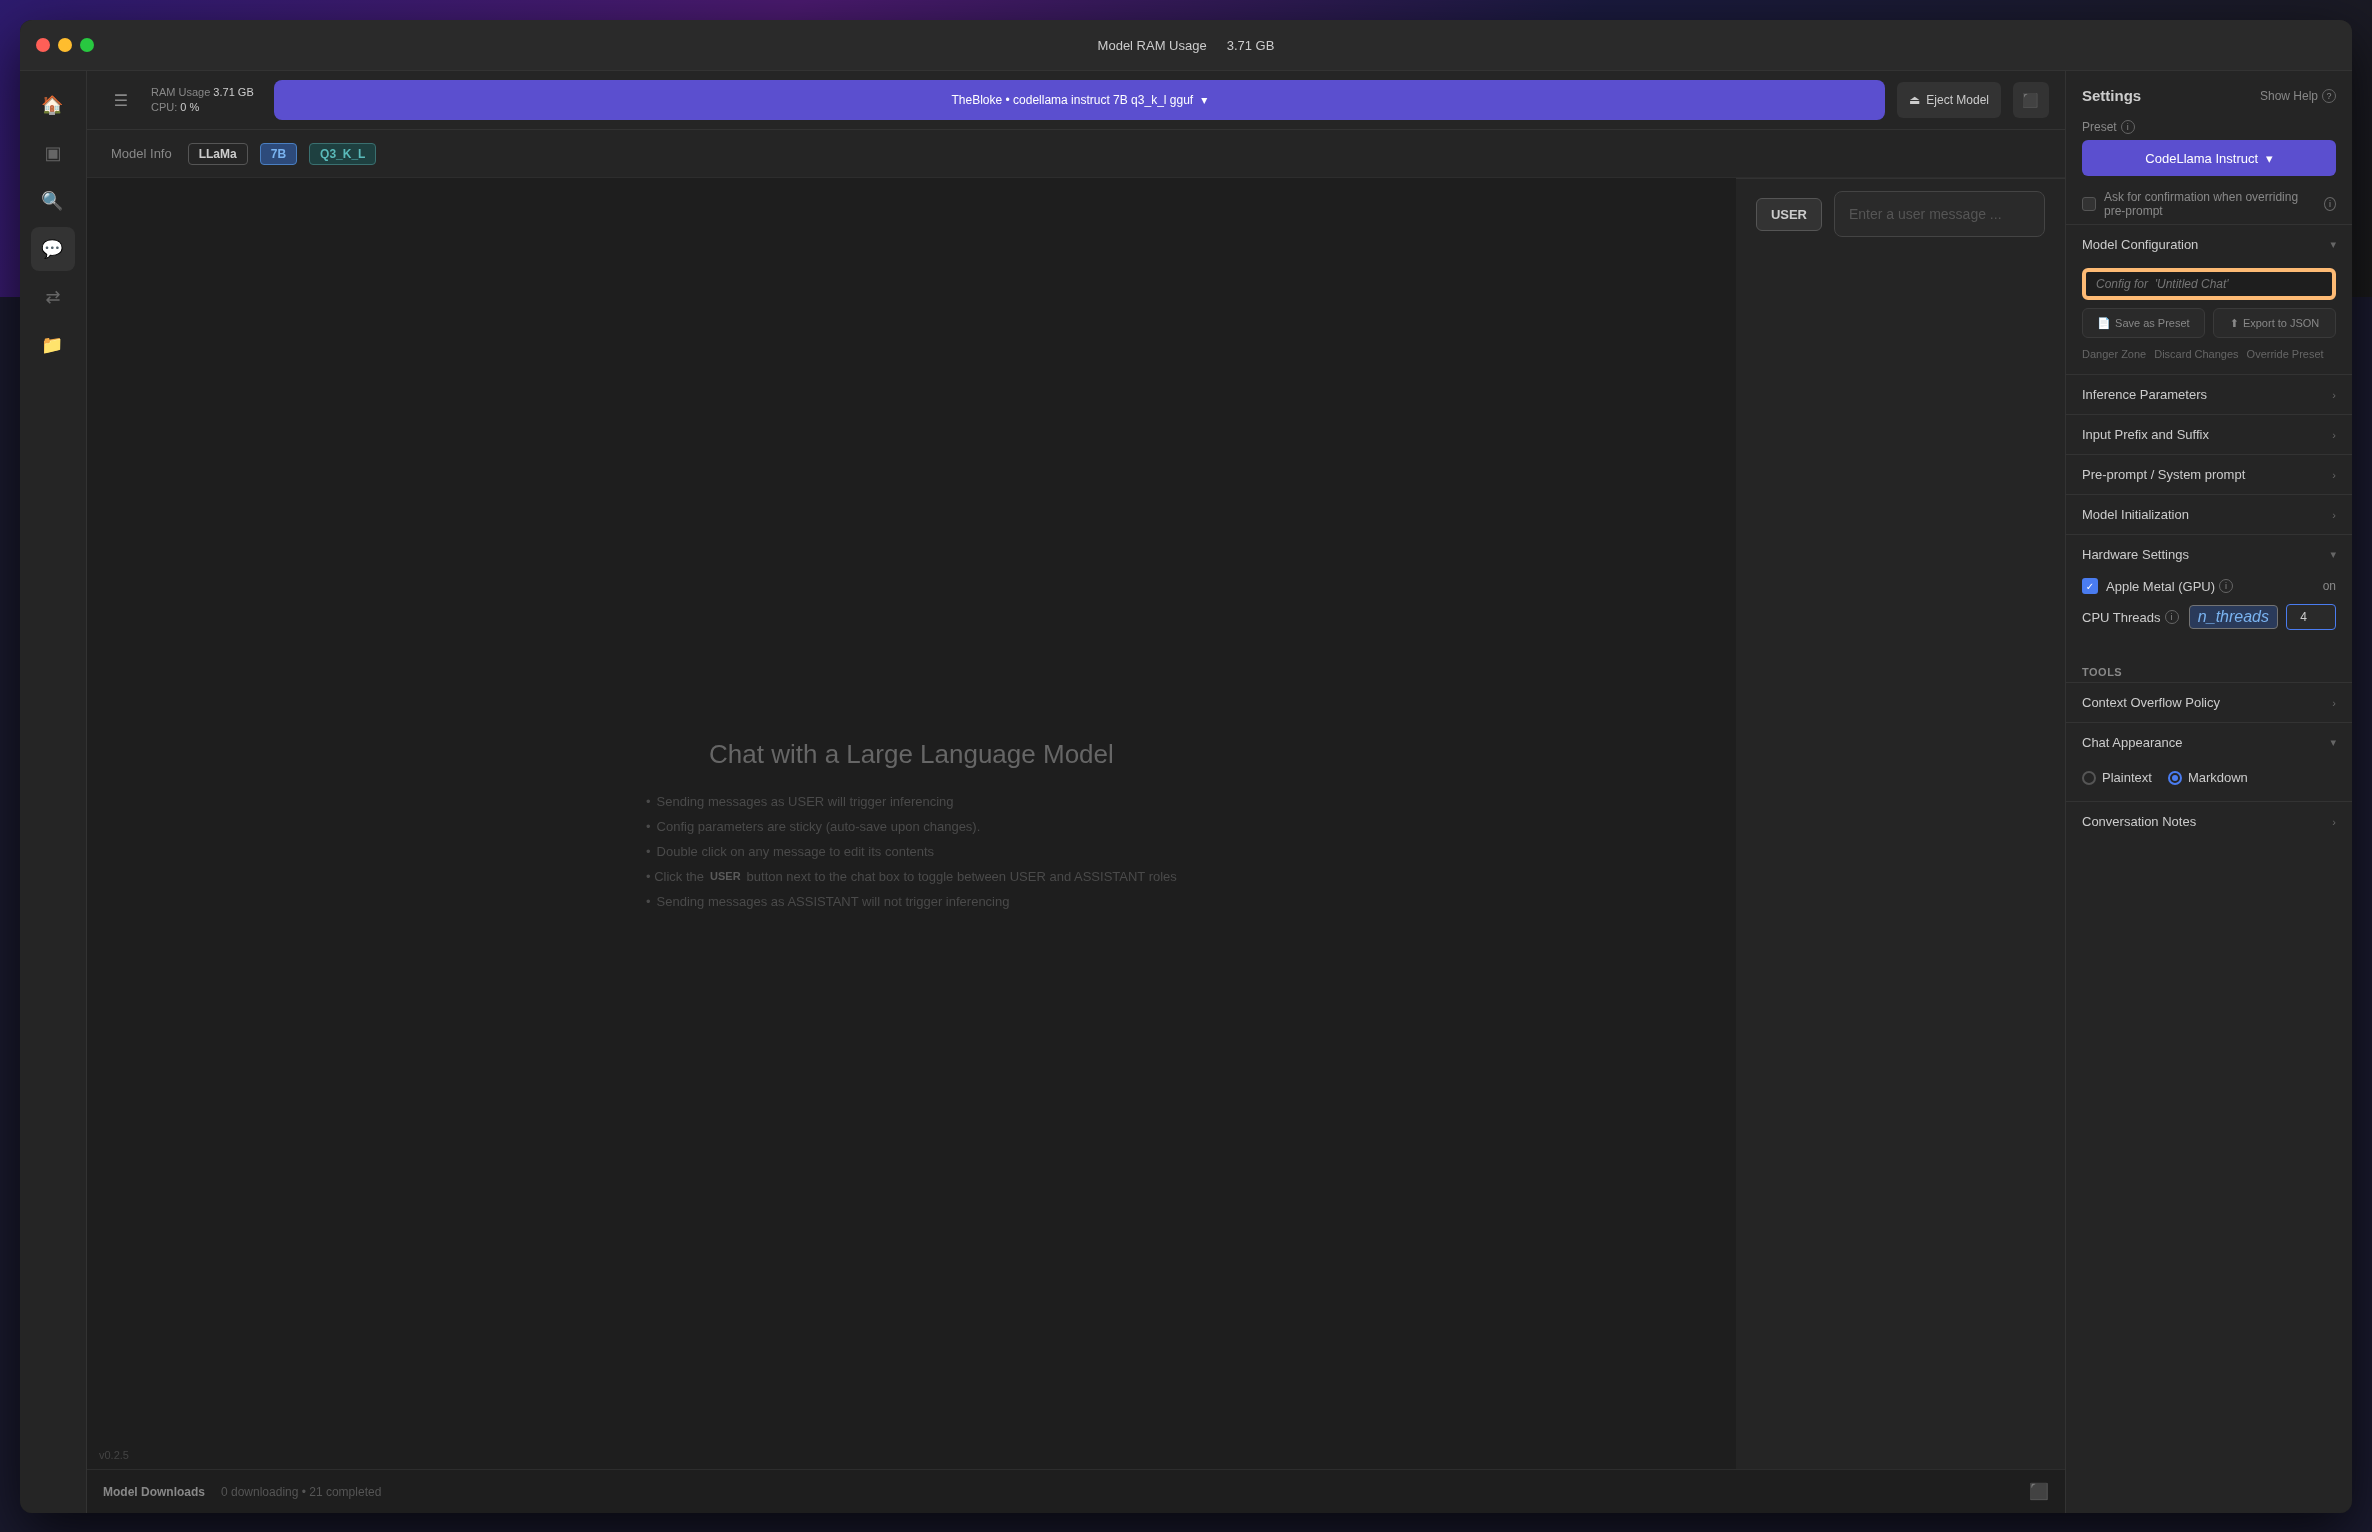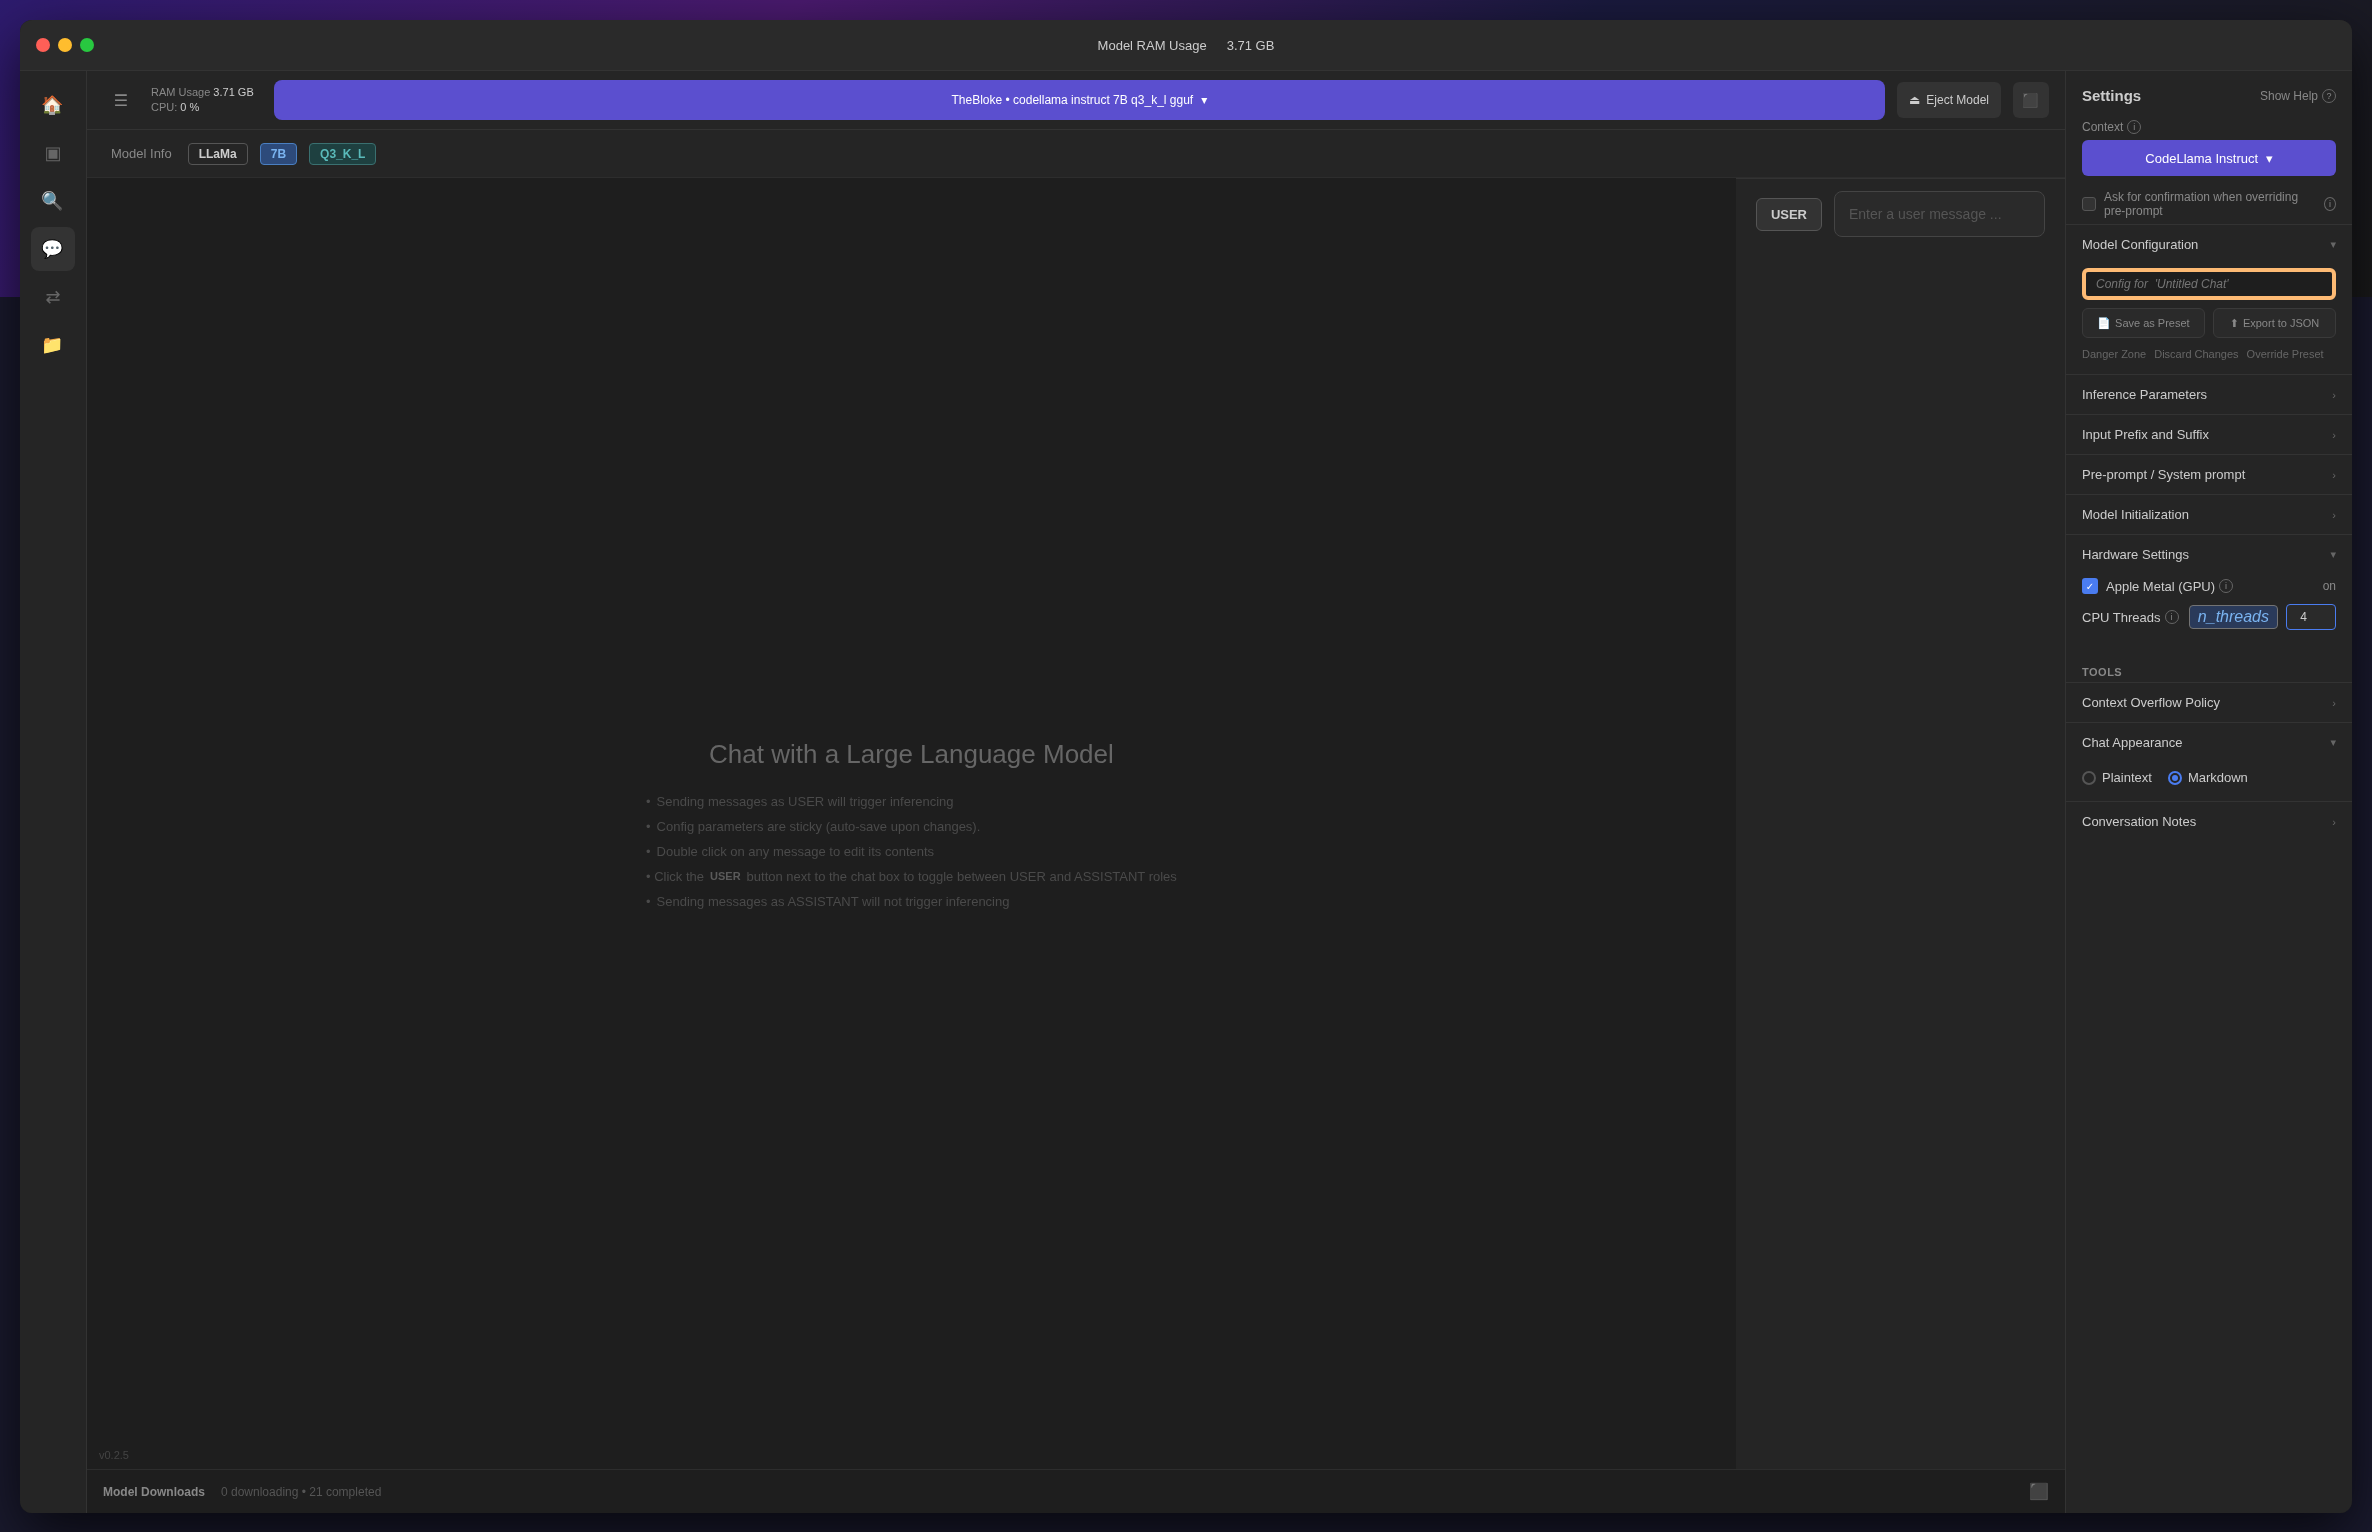--- a/index.html
+++ b/index.html
@@ -770,21 +770,21 @@
       <div class="panel-header">
         <span class="panel-title">Settings</span>
         <button class="show-help-btn">
           <span>Show Help</span>
           <span class="info-icon">?</span>
         </button>
       </div>
 
       <div class="panel-section">
         <div class="section-label">
-          <span>Context</span>
+          <span>Preset</span>
           <span class="info-icon">i</span>
         </div>
         <button class="preset-btn">
           <span>CodeLlama Instruct</span>
           <span>▾</span>
         </button>
       </div>
 
       <div class="checkbox-row">
         <div class="checkbox"></div>

